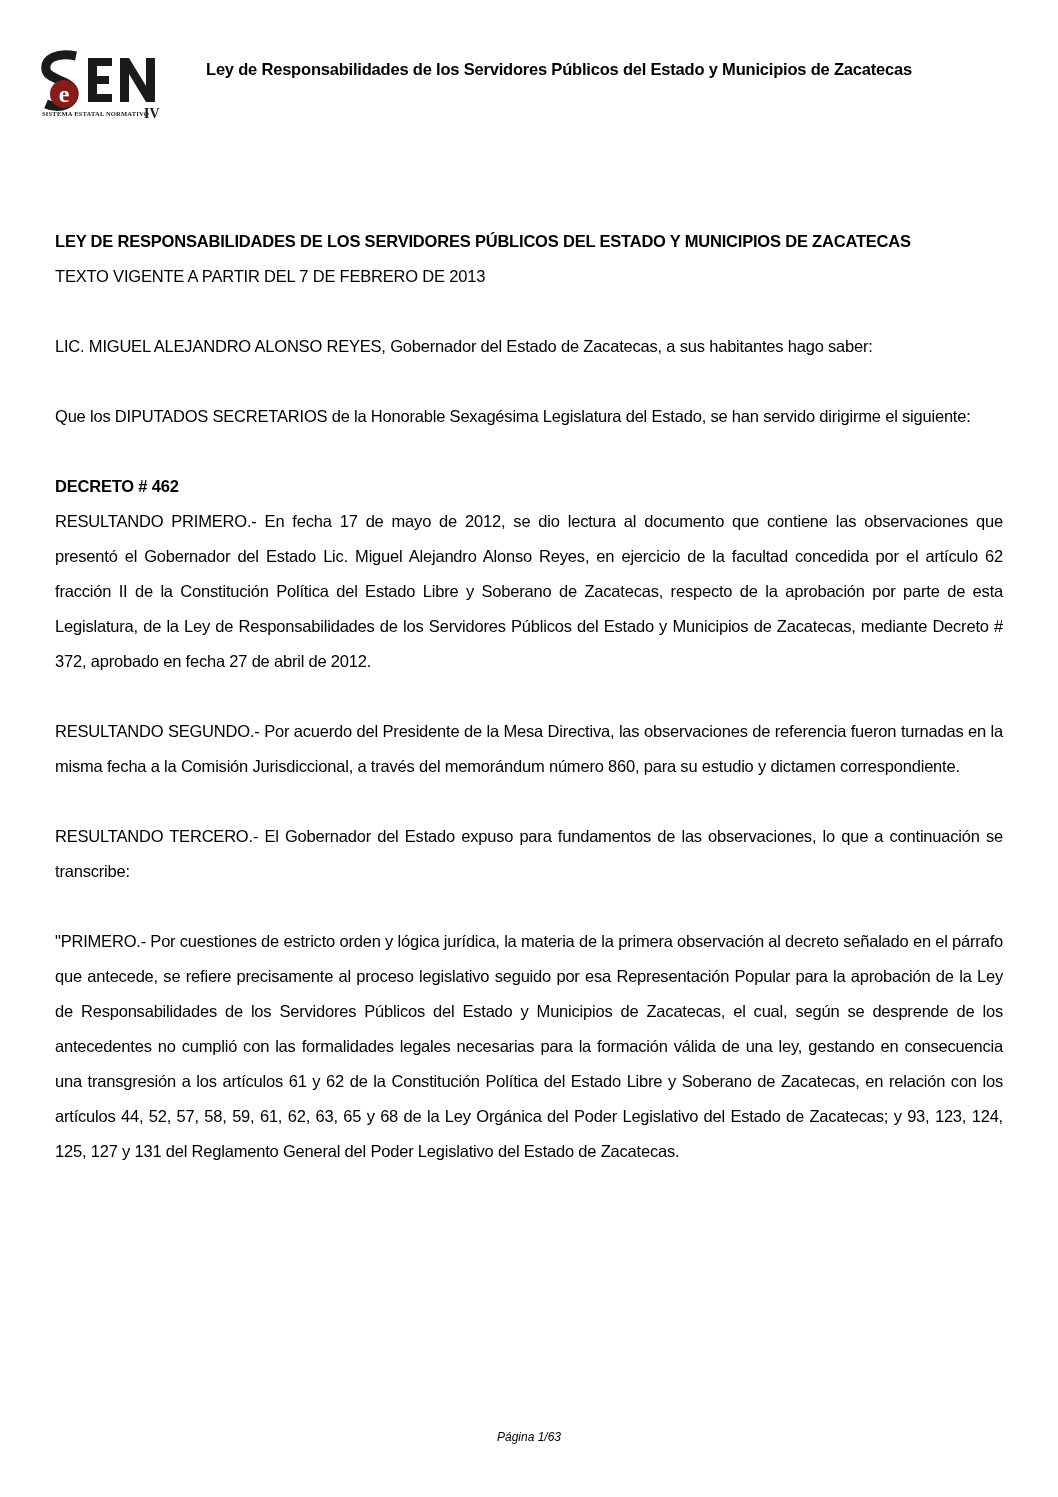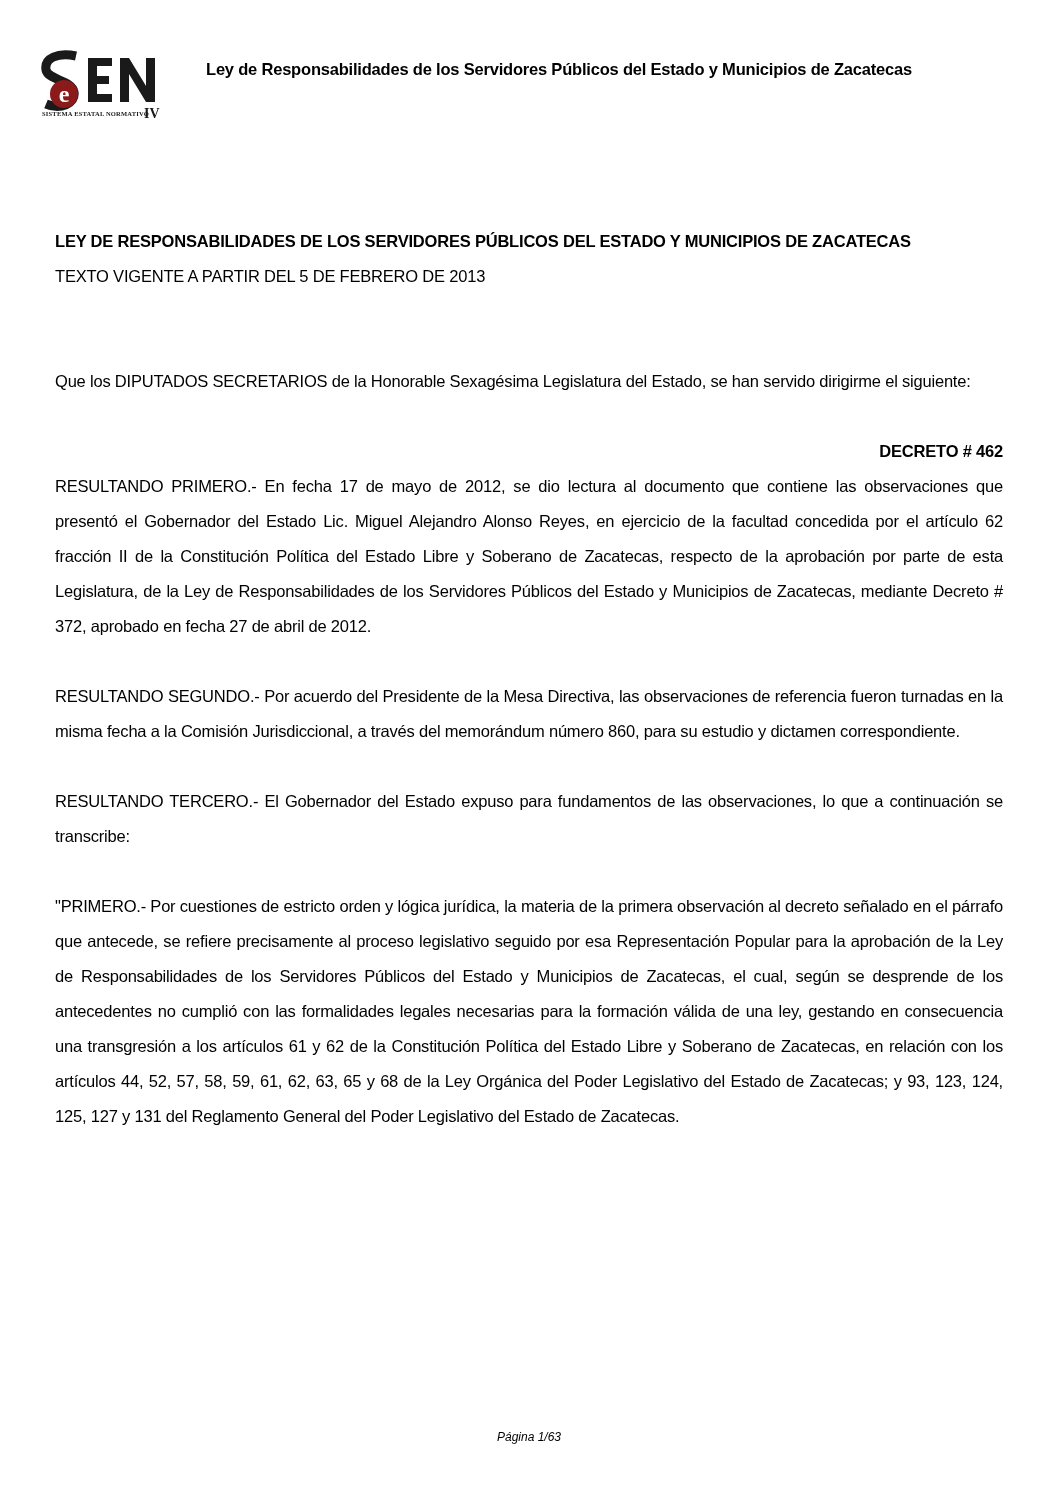--- a/index.html
+++ b/index.html
@@ -7,21 +7,21 @@
          font-family: "Liberation Sans", sans-serif; color: #000; }
   .logo { position: absolute; left: 36px; top: 50px; width: 142px; height: 72px; }
   .logo svg { width: 142px; height: 72px; display: block; }
   .header-title { position: absolute; left: 206px; top: 52px; width: 760px;
                   font-weight: bold; font-size: 16.5px; line-height: 34px; letter-spacing: -0.2px; }
   .content { position: absolute; left: 55px; top: 224px; width: 948px; font-size: 16.5px;
              line-height: 35px; letter-spacing: -0.2px; }
   .content p { margin: 0; }
   .just { text-align: justify; }
   .bold { font-weight: bold; }
-  .center { text-align: right; }
+  .center { text-align: left; }
   .gap { height: 35px; }
   .footer { position: absolute; left: 0; width: 1058px; top: 1430px; text-align: center;
             font-style: italic; font-size: 12px; }
 </style>
 </head>
 <body>
 
 <div class="logo">
   <svg viewBox="0 0 142 72">
 
@@ -35,22 +35,23 @@
     <path d="M84 8 H93 L110 36 V8 H119 V52 H110 L93 24 V52 H84 Z" fill="#1a1a1a"></path>
     <text x="6" y="66" font-family="Liberation Serif, serif" font-size="6.5" font-weight="bold" fill="#1a1a1a" letter-spacing="0.2">SISTEMA ESTATAL NORMATIVO</text>
     <text x="108" y="68" font-family="Liberation Serif, serif" font-size="14" font-weight="bold" fill="#1a1a1a">IV</text>
   </svg>
 </div>
 
 <div class="header-title">Ley de Responsabilidades de los Servidores Públicos del Estado y Municipios de Zacatecas</div>
 
 <div class="content">
   <p class="bold">LEY DE RESPONSABILIDADES DE LOS SERVIDORES PÚBLICOS DEL ESTADO Y MUNICIPIOS DE ZACATECAS</p>
-  <p>TEXTO VIGENTE A PARTIR DEL 5 DE FEBRERO DE 2013</p>
+  <p>TEXTO VIGENTE A PARTIR DEL 7 DE FEBRERO DE 2013</p>
   <div class="gap"></div>
+  <p>LIC. MIGUEL ALEJANDRO ALONSO REYES, Gobernador del Estado de Zacatecas, a sus habitantes hago saber:</p>
   <div class="gap"></div>
   <p class="just">Que los DIPUTADOS SECRETARIOS de la Honorable Sexagésima Legislatura del Estado, se han servido dirigirme el siguiente:</p>
   <div class="gap"></div>
   <p class="bold center">DECRETO # 462</p>
   <p class="just">RESULTANDO PRIMERO.- En fecha 17 de mayo de 2012, se dio lectura al documento que contiene las observaciones que presentó el Gobernador del Estado Lic. Miguel Alejandro Alonso Reyes, en ejercicio de la facultad concedida por el artículo 62 fracción II de la Constitución Política del Estado Libre y Soberano de Zacatecas, respecto de la aprobación por parte de esta Legislatura, de la Ley de Responsabilidades de los Servidores Públicos del Estado y Municipios de Zacatecas, mediante Decreto # 372, aprobado en fecha 27 de abril de 2012.</p>
   <div class="gap"></div>
   <p class="just">RESULTANDO SEGUNDO.- Por acuerdo del Presidente de la Mesa Directiva, las observaciones de referencia fueron turnadas en la misma fecha a la Comisión Jurisdiccional, a través del memorándum número 860, para su estudio y dictamen correspondiente.</p>
   <div class="gap"></div>
   <p class="just">RESULTANDO TERCERO.- El Gobernador del Estado expuso para fundamentos de las observaciones, lo que a continuación se transcribe:</p>
   <div class="gap"></div>

